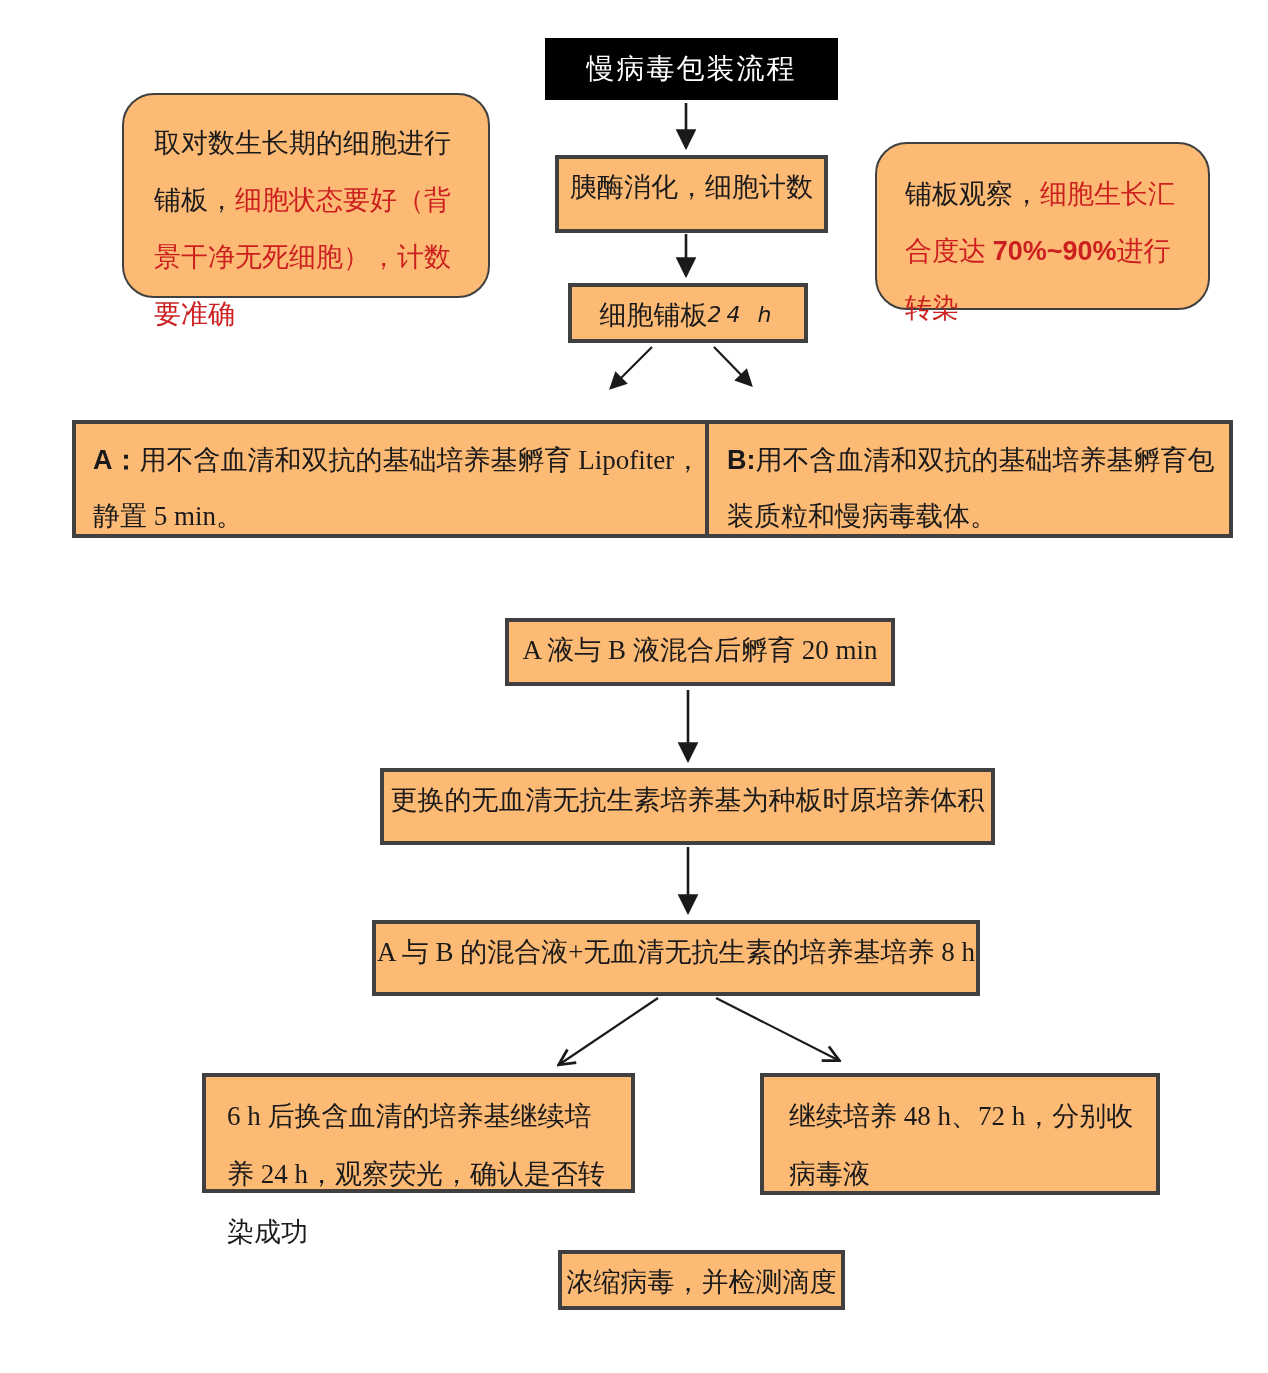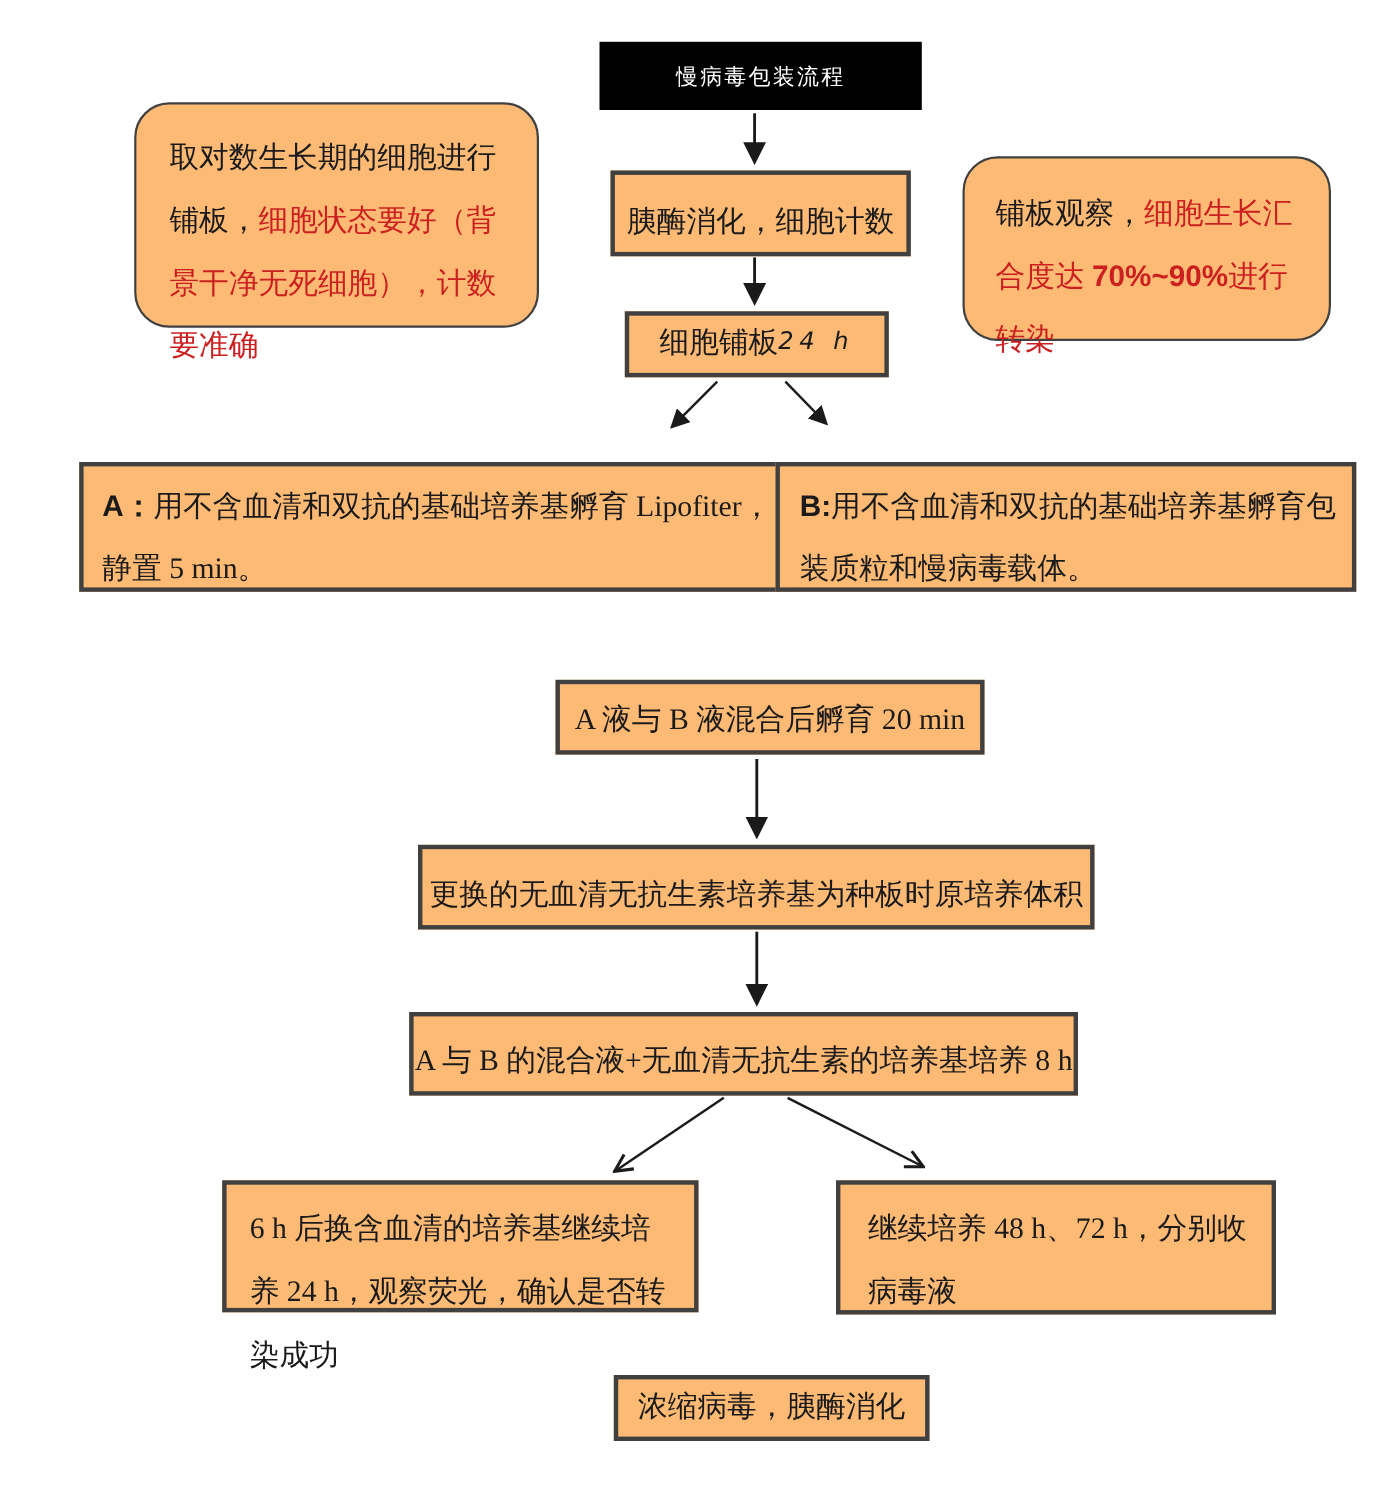--- a/index.html
+++ b/index.html
@@ -13,33 +13,33 @@
   }
   .box{
     position:absolute;
     border:4px solid #404040;
     background:#fdba74;
     font-size:27px;
     line-height:56px;
     box-sizing:border-box;
   }
   .center{
-    display:flex;align-items:flex-end;justify-content:center;
+    display:flex;align-items:flex-start;justify-content:center;
     text-align:center;
   }
   .note{
     border-radius:32px;
     padding:20px 28px 0 30px;
   }
   .title-banner{
     position:absolute;
     left:545px;top:38px;width:293px;height:62px;
     background:#000000;color:#ffffff;
     display:flex;align-items:center;justify-content:center;
-    font-size:20px;letter-spacing:2px;
+    font-size:28px;letter-spacing:2px;
     box-sizing:border-box;
   }
   .red{color:#cc1f1f;}
   .bold-sans{
     font-family:"Liberation Sans","DejaVu Sans",sans-serif;
     font-weight:bold;
   }
   .label-sans{
     font-family:"Liberation Sans","DejaVu Sans",sans-serif;
     font-weight:600;
@@ -123,16 +123,16 @@
 
   <div class="box" style="left:202px;top:1073px;width:433px;height:120px;padding:10px 16px 0 21px;line-height:58px;">
     <span>6 h 后换含血清的培养基继续培养 24 h，观察荧光，确认是否转染成功</span>
   </div>
 
   <div class="box" style="left:760px;top:1073px;width:400px;height:122px;padding:10px 16px 0 25px;line-height:58px;">
     <span>继续培养 48 h、72 h，分别收病毒液</span>
   </div>
 
   <div class="box center" style="left:558px;top:1250px;width:287px;height:60px;">
-    <span>浓缩病毒，胰酶消化</span>
+    <span>浓缩病毒，并检测滴度</span>
   </div>
 
 </div>
 
 </body></html>

